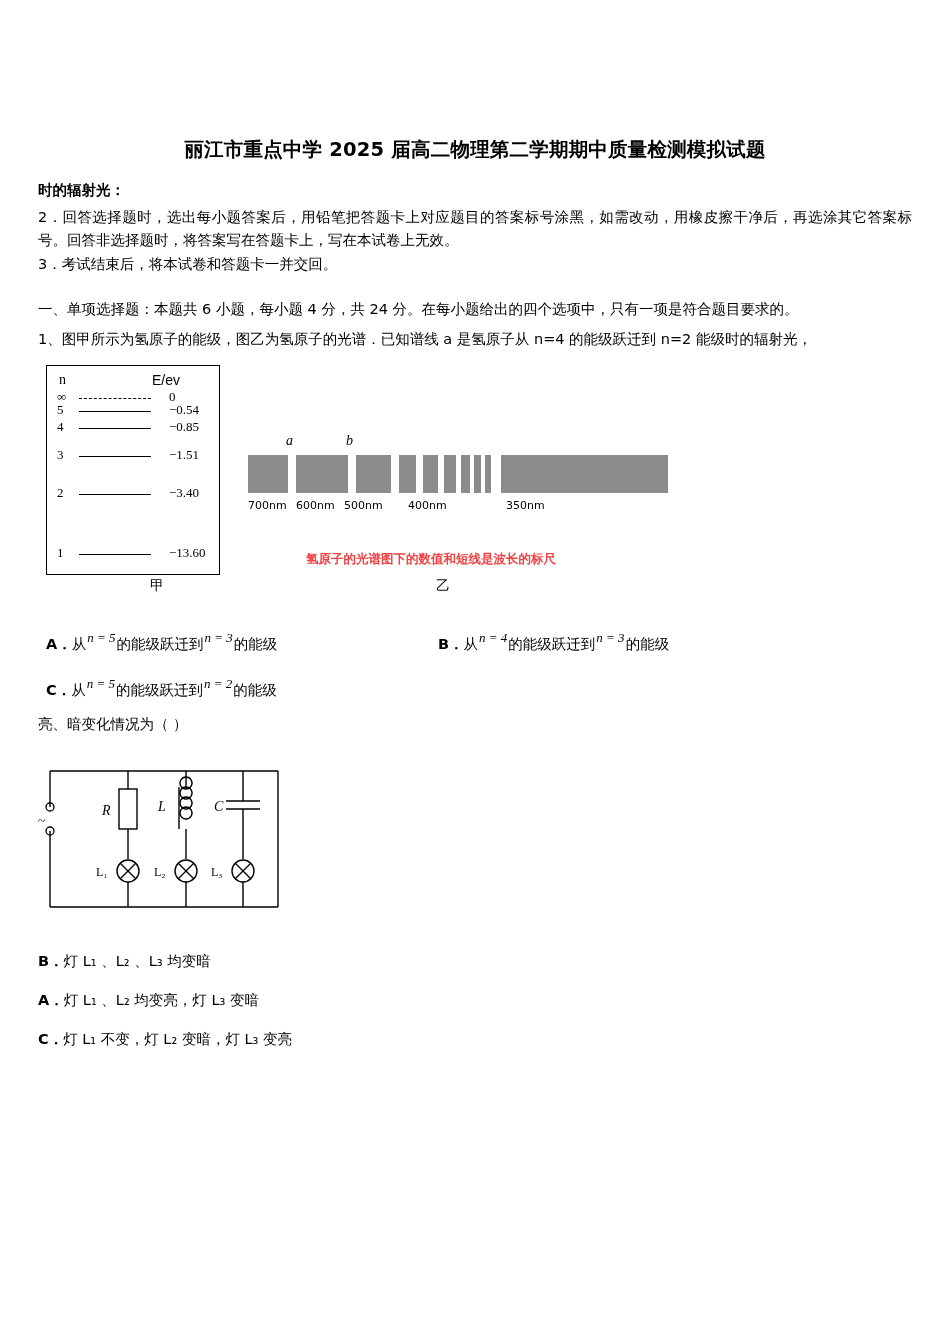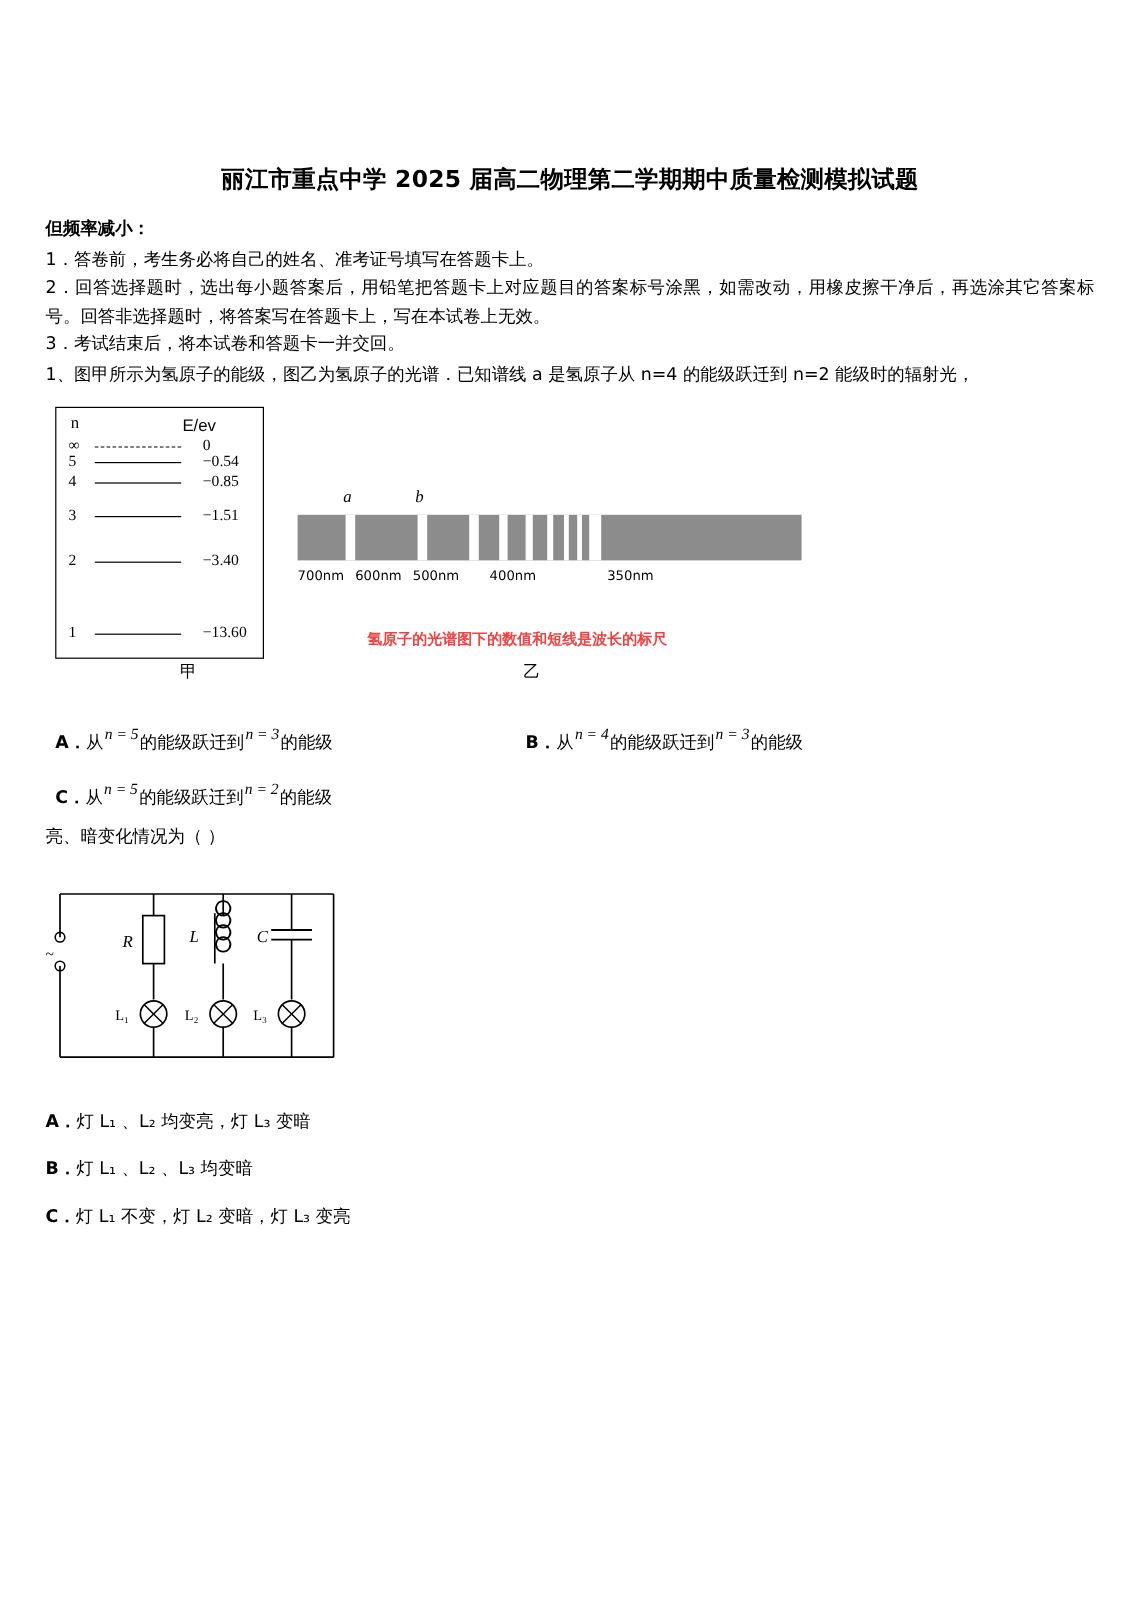--- a/index.html
+++ b/index.html
@@ -186,25 +186,25 @@
   }
 </style>
 </head>
 <body>
 
 <div class="page">
   <div class="content">
 
     <h1 class="doc-title">丽江市重点中学 2025 届高二物理第二学期期中质量检测模拟试题</h1>
 
-    <p class="notice-head">但频率减小：</p>
-    <p class="notice-line">1．答卷前，考生务必将自己的姓名、准考证号填写在答题卡上。</p>
+    <p class="notice-head">时的辐射光：</p>
     <p class="notice-line">2．回答选择题时，选出每小题答案后，用铅笔把答题卡上对应题目的答案标号涂黑，如需改动，用橡皮擦干净后，再选涂其它答案标号。回答非选择题时，将答案写在答题卡上，写在本试卷上无效。</p>
     <p class="notice-line">3．考试结束后，将本试卷和答题卡一并交回。</p>
 
+    <p class="section-head">一、单项选择题：本题共 6 小题，每小题 4 分，共 24 分。在每小题给出的四个选项中，只有一项是符合题目要求的。</p>
 
     <p class="q-line"><span>1、</span><span>图甲所示为氢原子的能级，图乙为氢原子的光谱．已知谱线 a 是氢原子从 n=4 的能级跃迁到 n=2 能级时的辐射光，</span></p>
 
     <div class="fig1">
 
       <div class="energy-box">
         <span class="hdr-n">n</span>
         <span class="hdr-e">E/ev</span>
 
         <div class="lvl" style="left:10px; top:32px; width:160px;">
@@ -329,19 +329,19 @@
         <line x1="197" y1="114" x2="213" y2="130" stroke="#000" stroke-width="1.2"></line>
         <line x1="213" y1="114" x2="197" y2="130" stroke="#000" stroke-width="1.2"></line>
         <text x="173" y="127" font-family="Liberation Serif, serif" font-size="12">L₃</text>
         <line x1="205" y1="133" x2="205" y2="158" stroke="#000" stroke-width="1.4"></line>
 
         <line x1="240" y1="22" x2="240" y2="158" stroke="#000" stroke-width="1.4"></line>
       </svg>
     </div>
 
     <div class="q2-opts">
+      <p><span class="optlabel">B．</span><span>灯 L₁ 、L₂ 、L₃ 均变暗</span></p>
       <p><span class="optlabel">A．</span><span>灯 L₁ 、L₂ 均变亮，灯 L₃ 变暗</span></p>
-      <p><span class="optlabel">B．</span><span>灯 L₁ 、L₂ 、L₃ 均变暗</span></p>
       <p><span class="optlabel">C．</span><span>灯 L₁ 不变，灯 L₂ 变暗，灯 L₃ 变亮</span></p>
     </div>
 
   </div>
 </div>
 
 </body></html>

